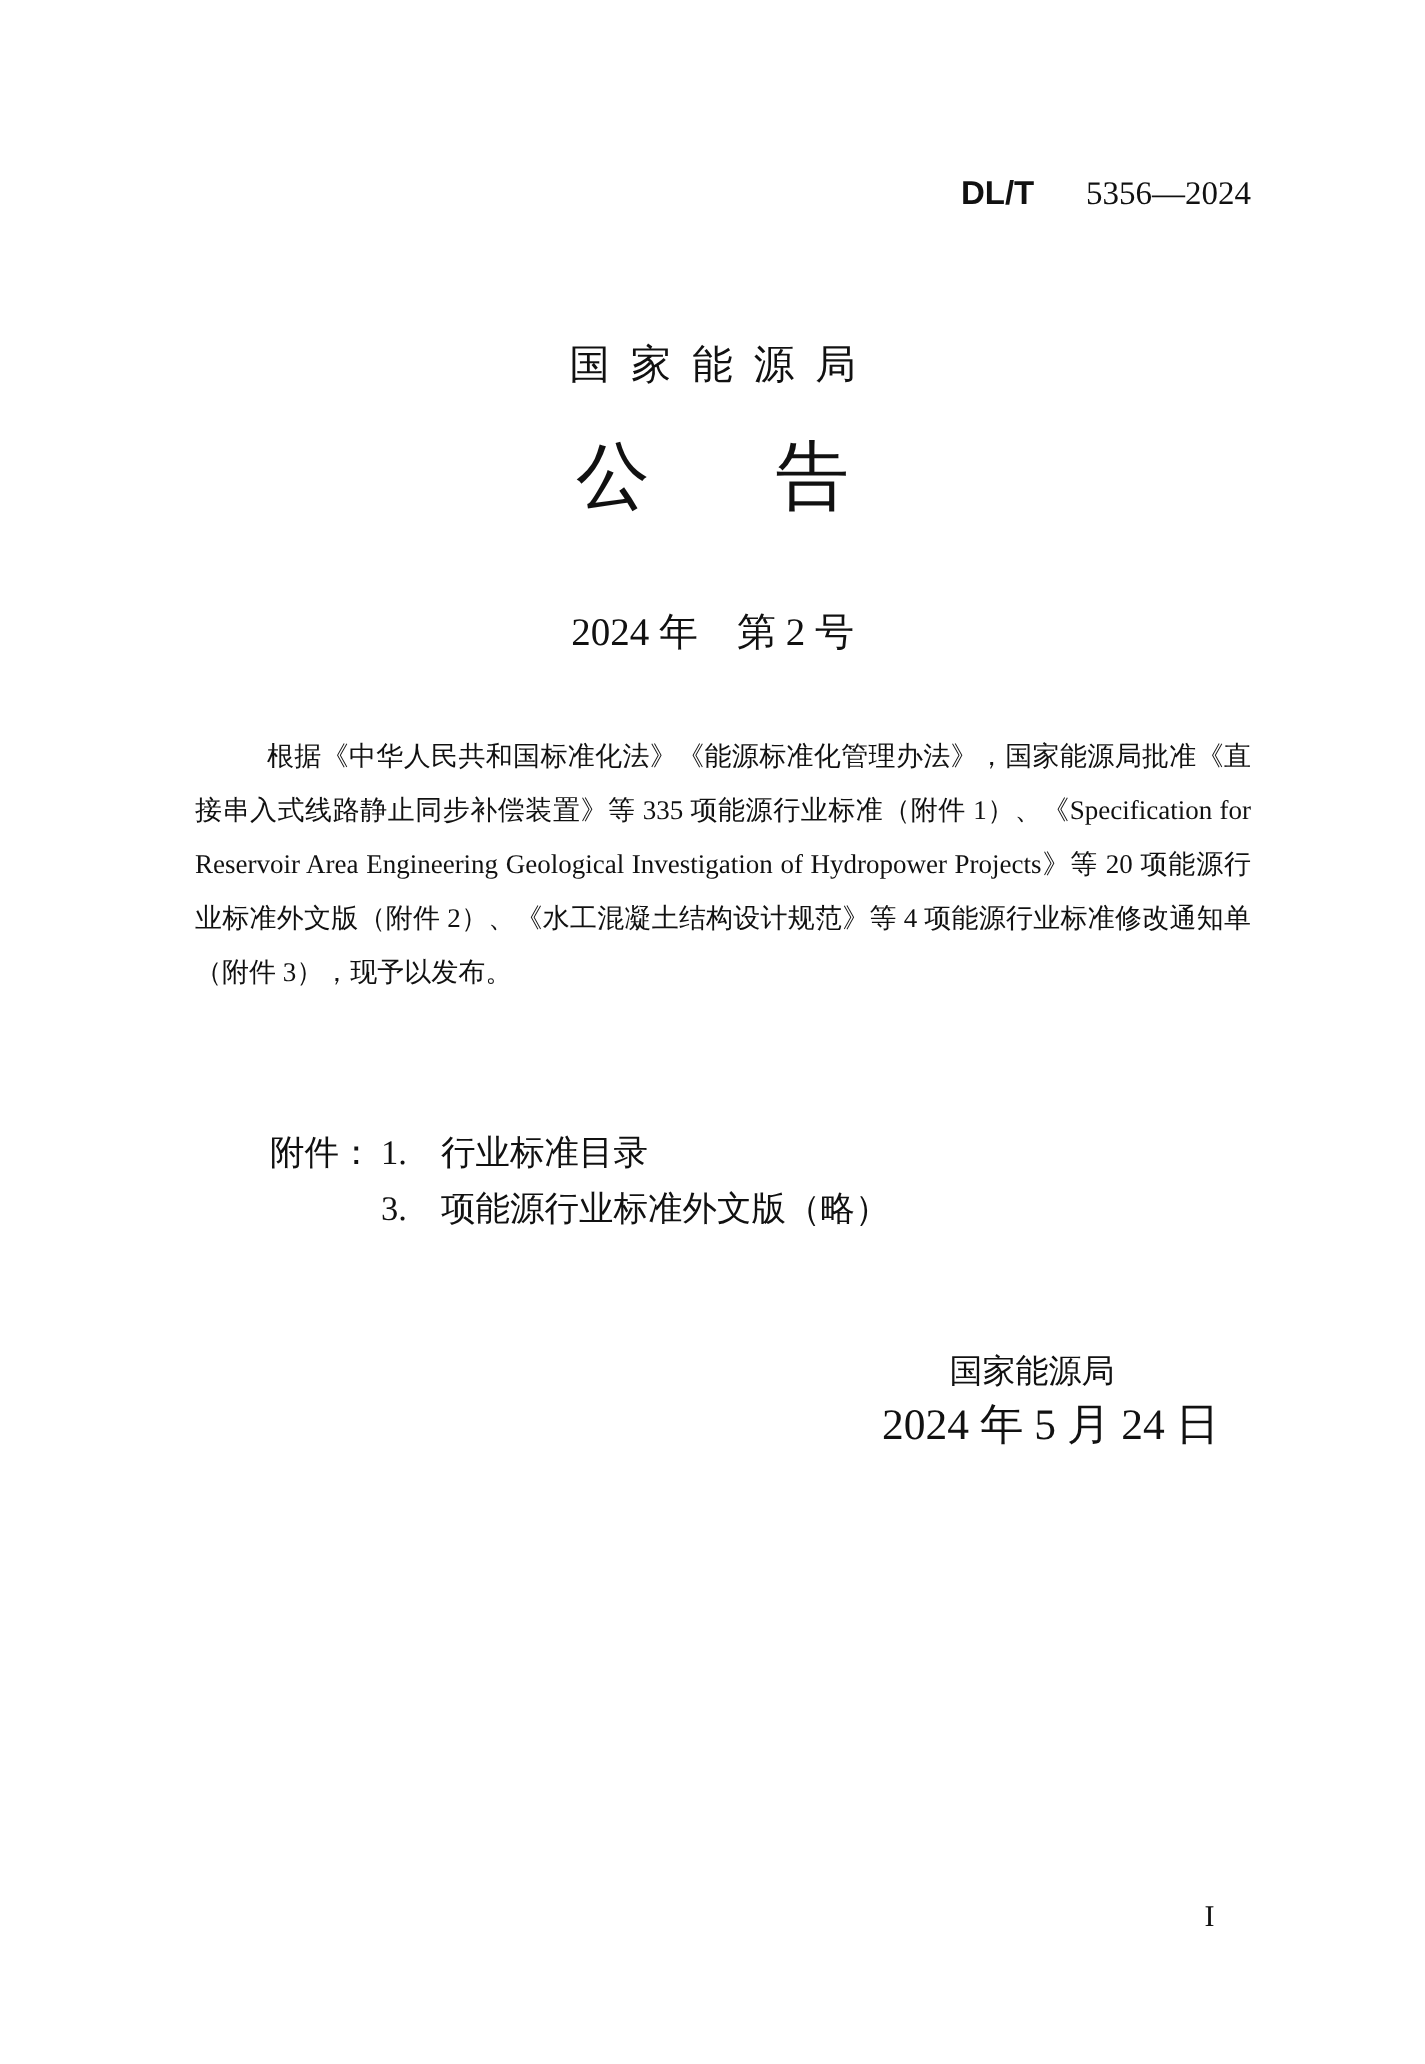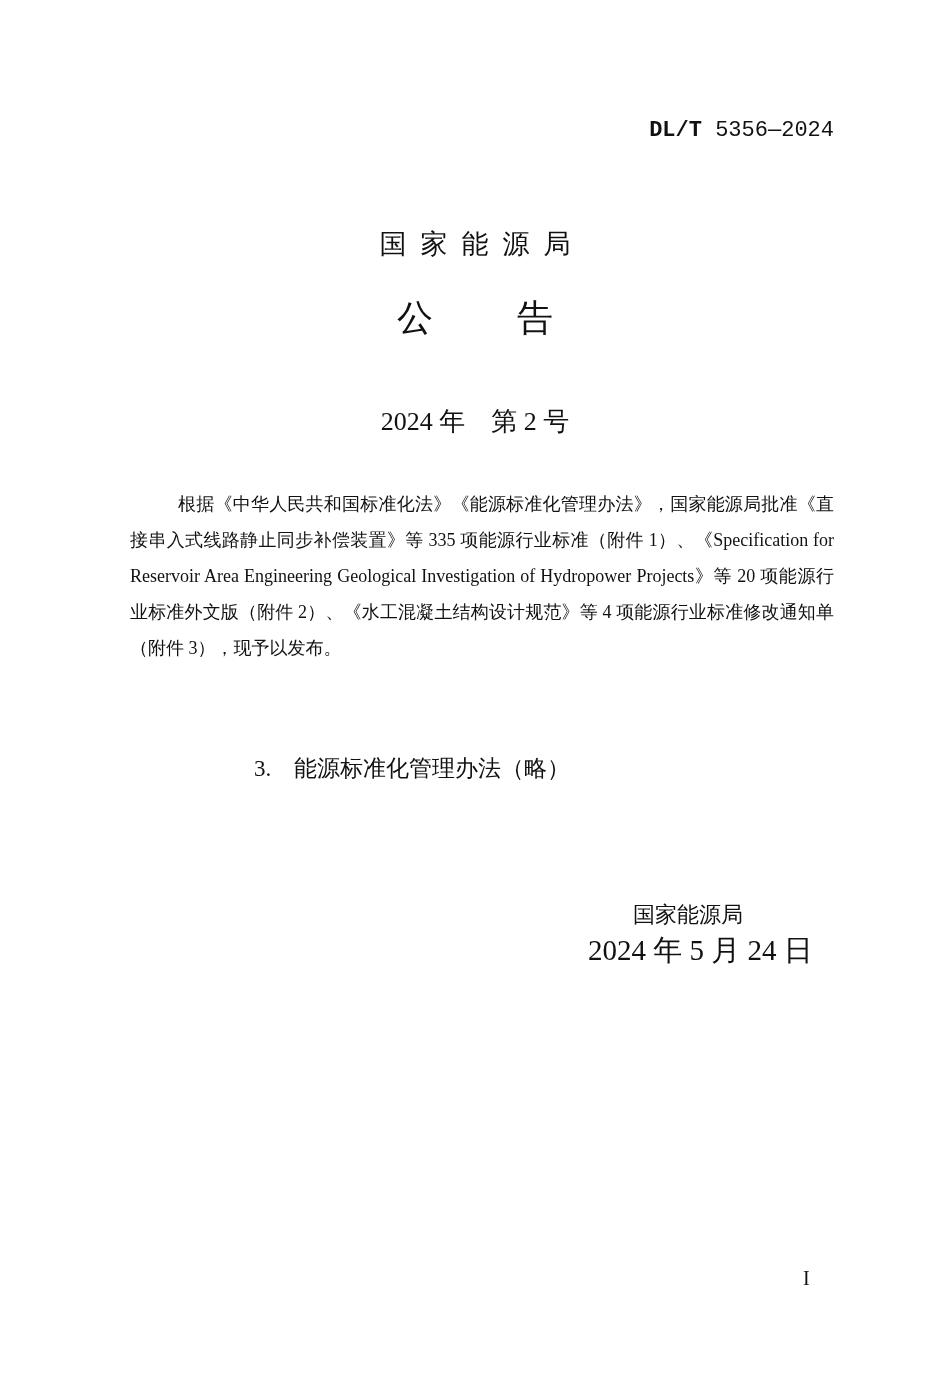--- a/index.html
+++ b/index.html
@@ -17,46 +17,47 @@
     }
     .std-code {
       position: absolute;
       top: 114px;
       right: 116px;
       font-size: 22px;
       line-height: 30px;
       white-space: nowrap;
     }
     .std-code .prefix {
-      font-family: Liberation Mono, monospace;
+      font-family: Liberation Sans, sans-serif;
       font-weight: bold;
     }
     .std-code .num {
-      font-family: Liberation Mono, monospace;
+      font-family: Liberation Serif, serif;
+      margin-left: 29px;
     }
     .agency-title {
       position: absolute;
       top: 226px;
       left: 0;
       width: 950px;
       text-align: center;
       font-family: "DejaVu Sans", sans-serif;
       font-size: 27px;
       letter-spacing: 14px;
       line-height: 36px;
       text-indent: 14px;
     }
     .notice-title {
       position: absolute;
       top: 296px;
       left: 0;
       width: 950px;
       text-align: center;
       font-family: "DejaVu Sans", sans-serif;
-      font-size: 36px;
+      font-size: 49px;
       line-height: 44px;
     }
     .notice-title .gap { display: inline-block; width: 84px; }
     .issue-no {
       position: absolute;
       top: 404px;
       left: 0;
       width: 950px;
       text-align: center;
       font-size: 26px;
@@ -120,21 +121,24 @@
 <div class="notice-title">
   <span>公</span><span class="gap"></span><span>告</span>
 </div>
 
 <div class="issue-no">2024 年　第 2 号</div>
 
 <div class="body-text">根据《中华人民共和国标准化法》《能源标准化管理办法》，国家能源局批准《直接串入式线路静止同步补偿装置》等 335 项能源行业标准（附件 1）、《Specification for Reservoir Area Engineering Geological Investigation of Hydropower Projects》等 20 项能源行业标准外文版（附件 2）、《水工混凝土结构设计规范》等 4 项能源行业标准修改通知单（附件 3），现予以发布。</div>
 
 <div class="attachments">
   <div class="row">
-    <span class="indent"></span><span class="idx">3.</span><span>能源标准化管理办法（略）</span>
+    <span class="label">附件：</span><span class="idx">1.</span><span>行业标准目录</span>
+  </div>
+  <div class="row">
+    <span class="indent"></span><span class="idx">3.</span><span>项能源行业标准外文版（略）</span>
   </div>
 </div>
 
 <div class="signature">
   <div class="org">国家能源局</div>
   <div class="date">2024 年 5 月 24 日</div>
 </div>
 
 <div class="page-number">I</div>
 

